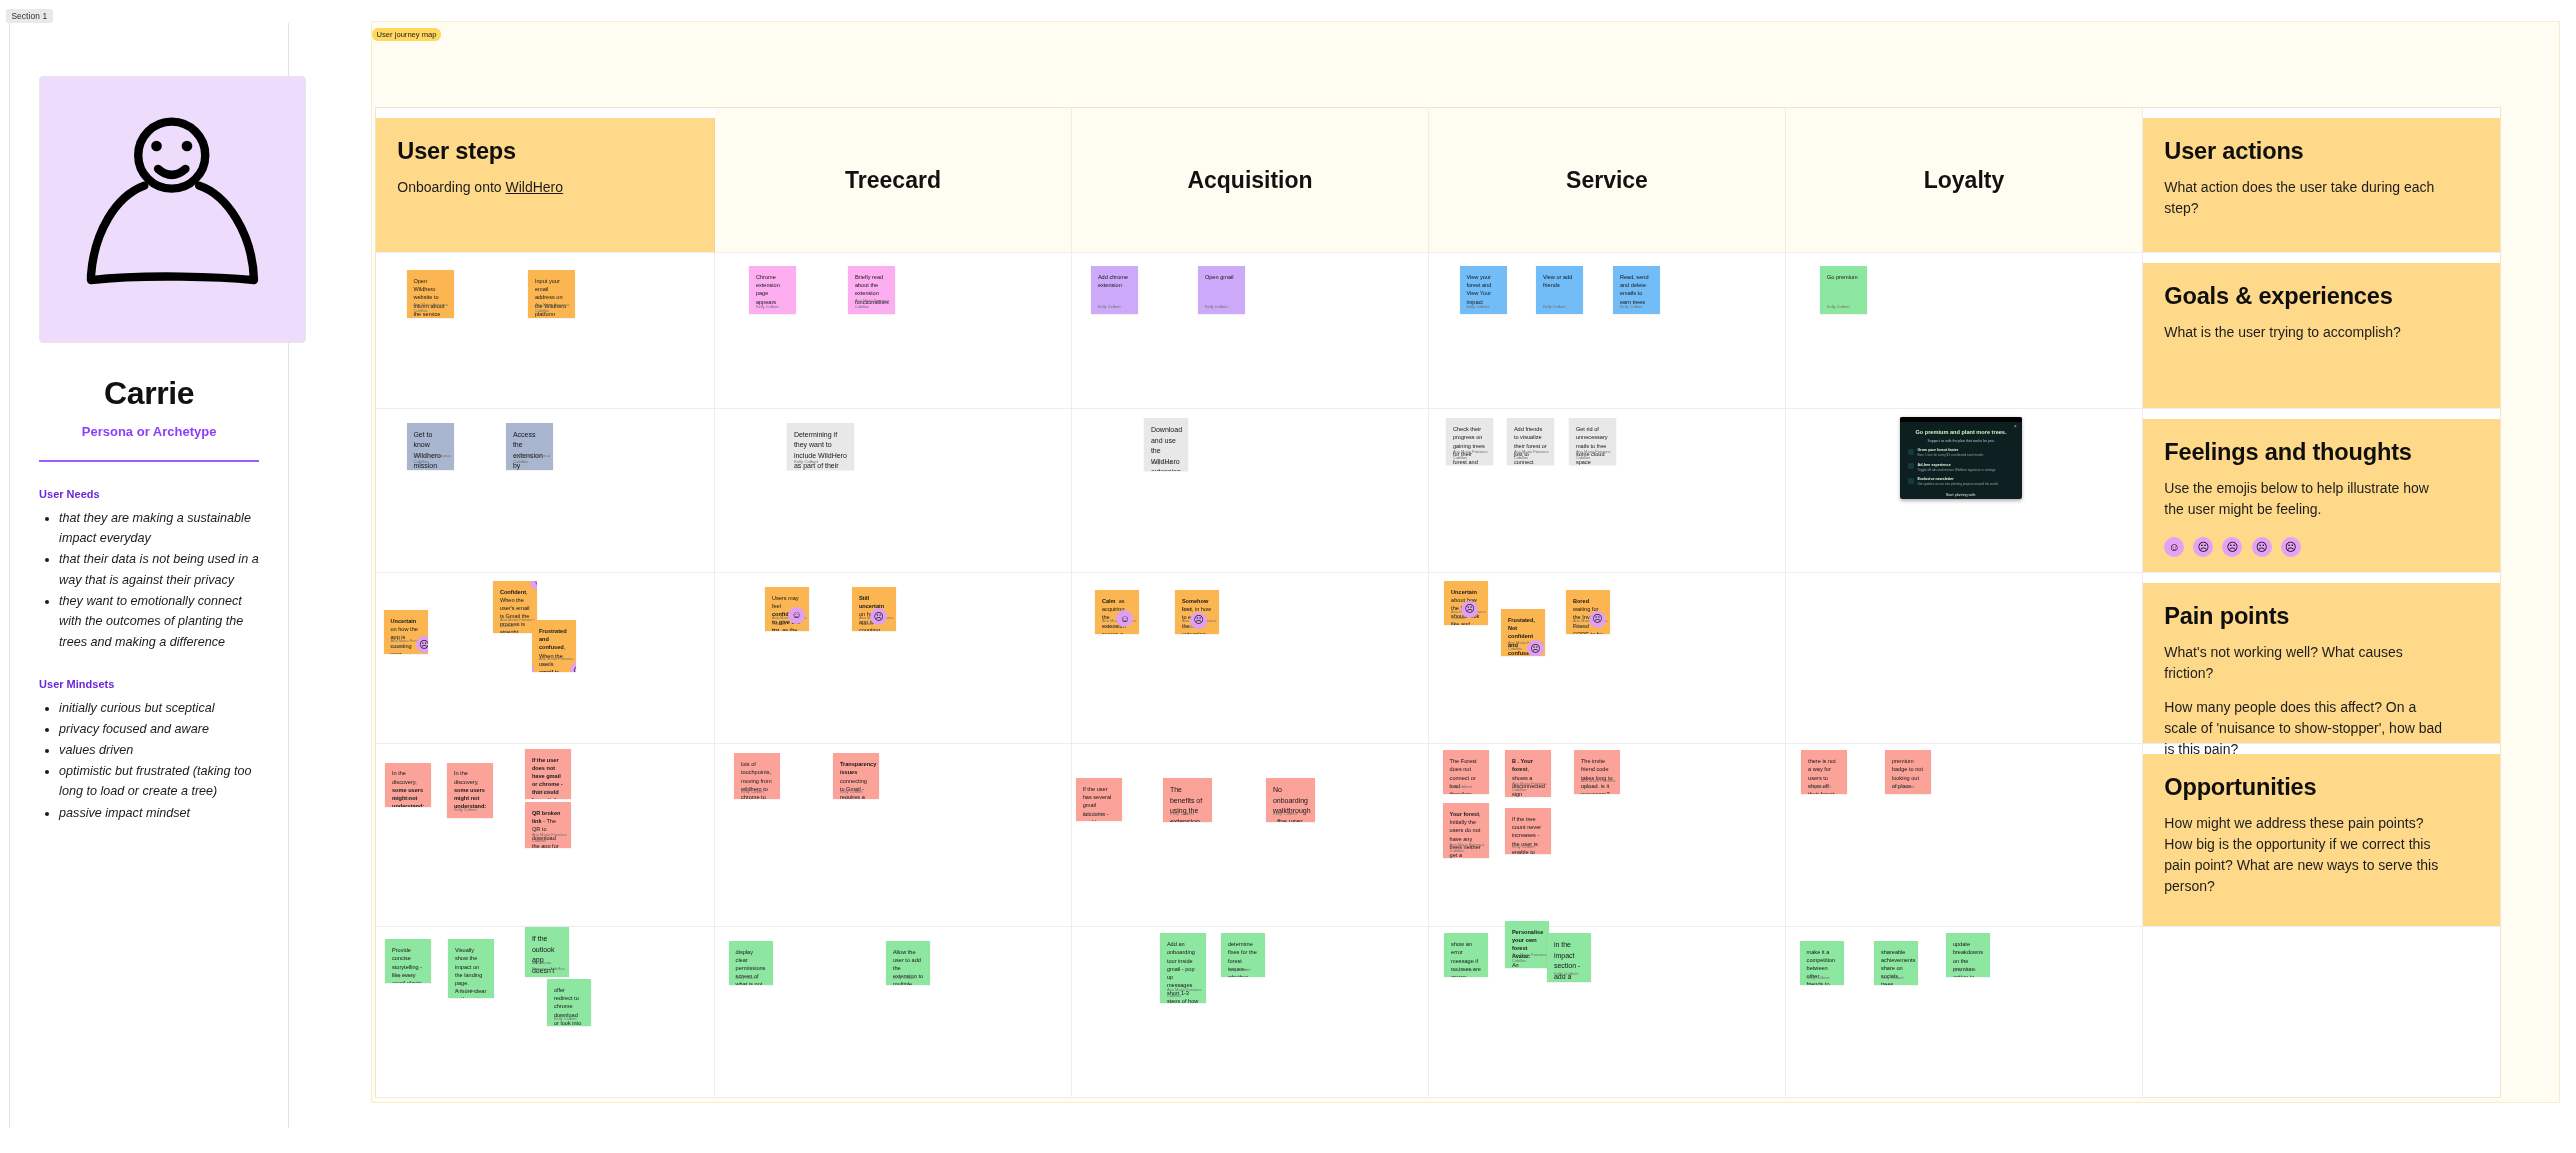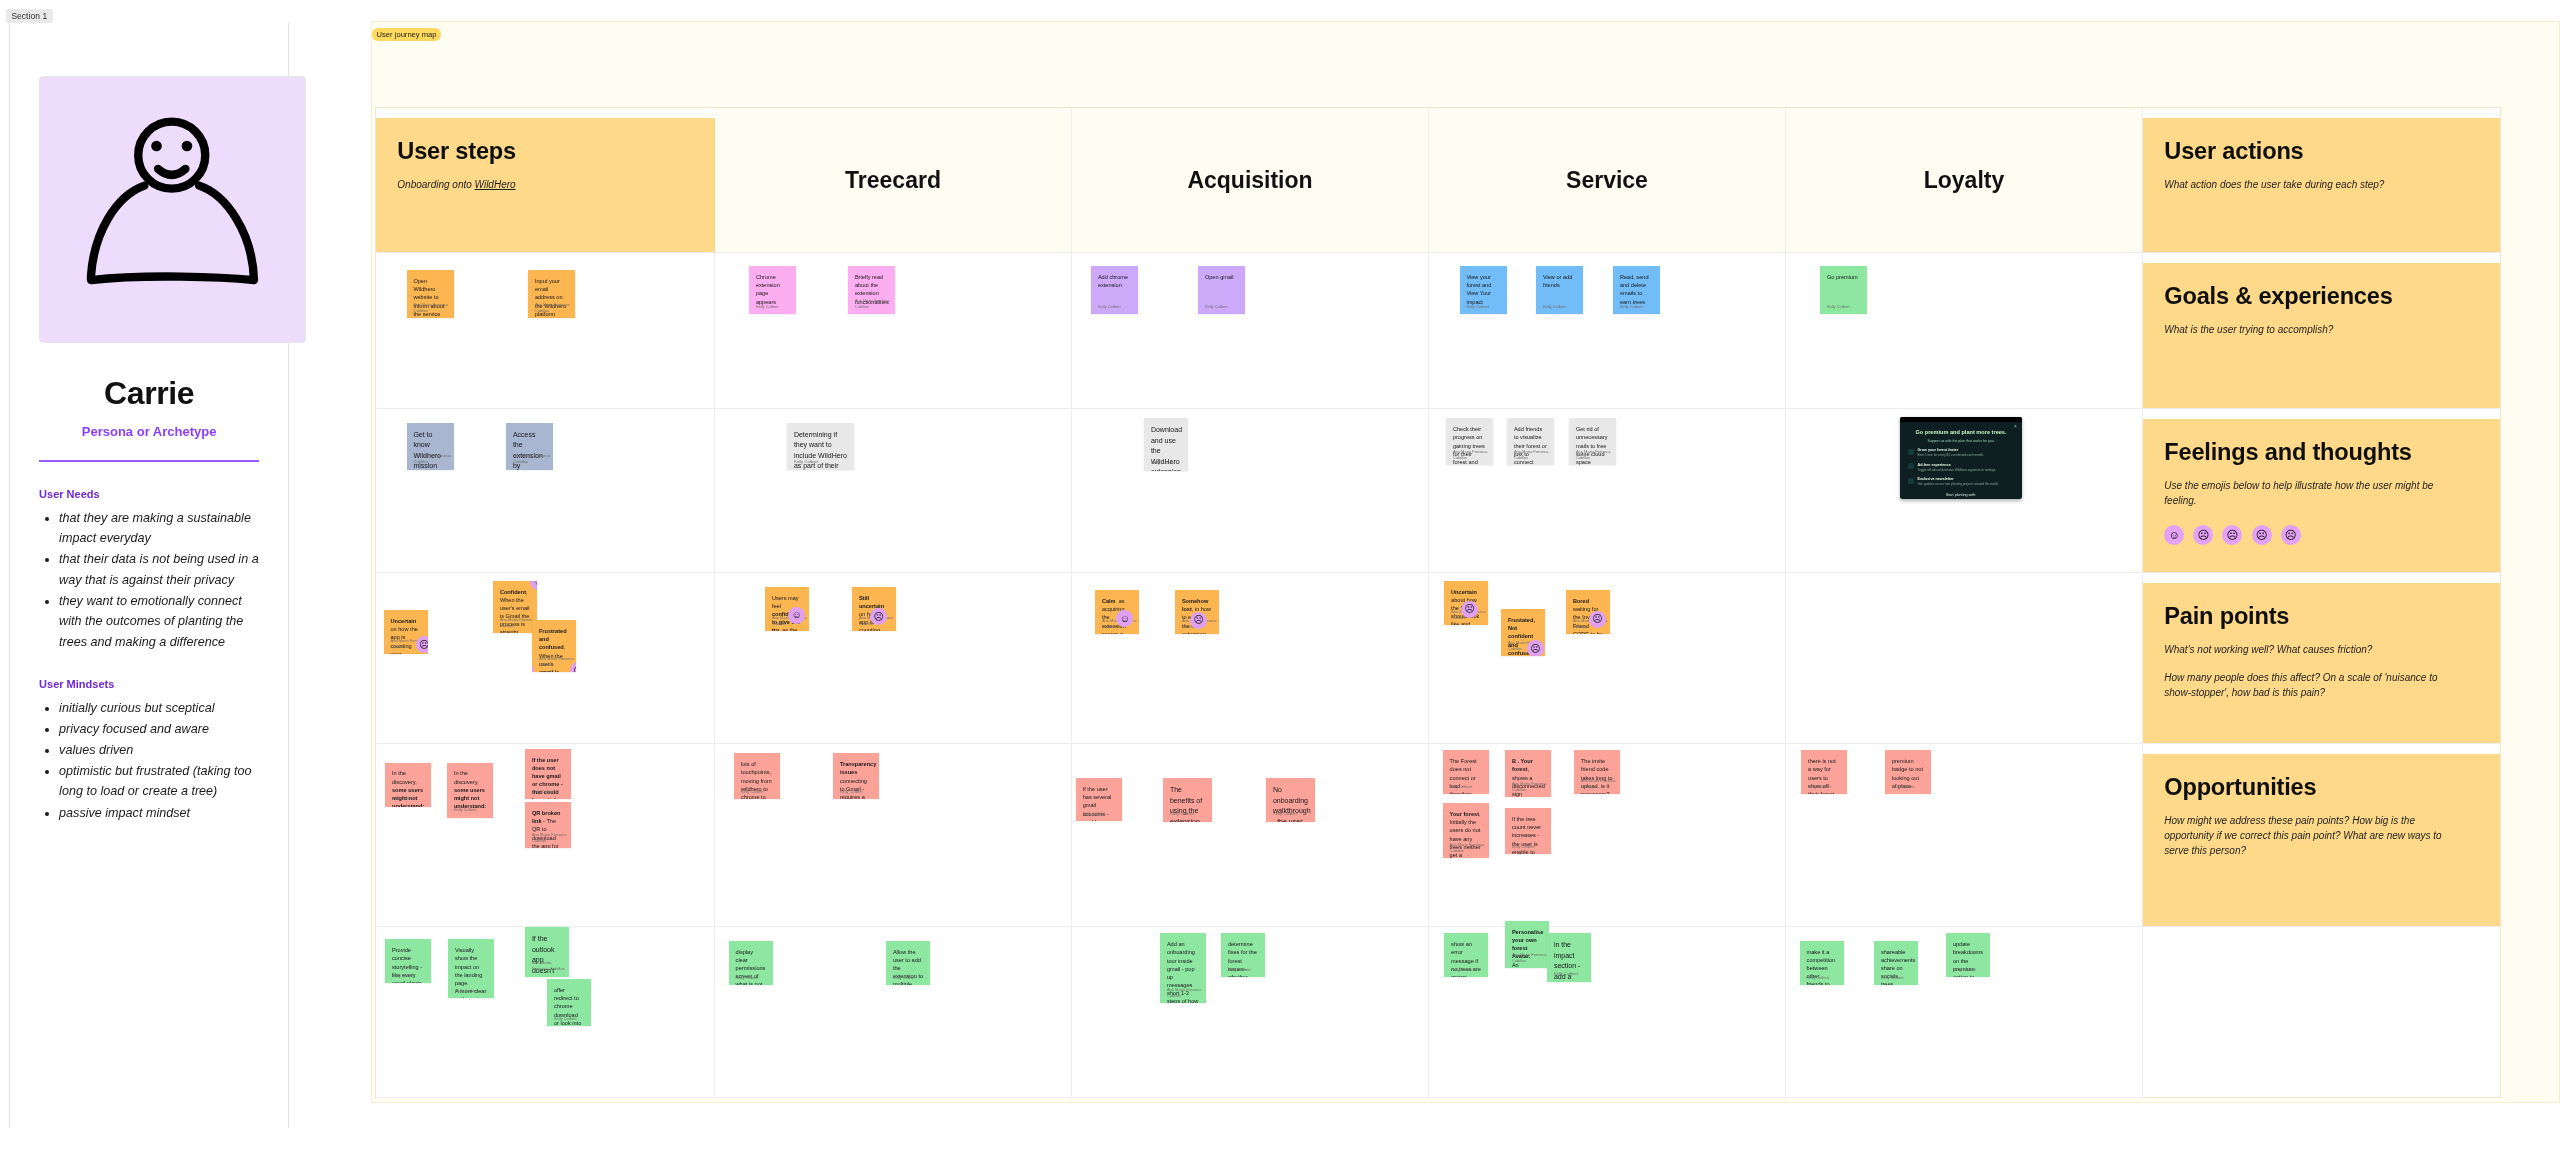--- a/index.html
+++ b/index.html
@@ -76,21 +76,21 @@
   }
   .cell { border-right: 0.8px solid #ededed; border-bottom: 0.8px solid #ededed; position: relative; overflow: visible; }
   .cell:nth-child(6n) { border-right: none; justify-content: flex-end; }
   .rowlabel {
     background: #ffd98a; border-right: 0.8px solid #f0d193;
     padding: 20px 21.3px 0; position: relative; margin-top: 10px;
   }
   .rowlabel.hdr { background:#ffd98a; }
   .row-title { font-size: 23.6px; font-weight: bold; color: #0f0f0f; letter-spacing: -0.2px; }
   .row-sub {
-    margin-top: 12.2px; font-size: 10px; font-style: italic; color: #1d1d1d;
+    margin-top: 12.2px; font-size: 14px; color: #1d1d1d;
     line-height: 1.5; max-width: 282px;
   }
   .row-sub .ul { text-decoration: underline; }
   .hdrcell {
     background: #fffdf2; display:flex; align-items:center; justify-content:center;
   }
   .hdrcell .stage { font-size: 23px; font-weight: bold; color: #111; }
 
   .emoji-row { margin-top: 17px; display: flex; gap: 9.1px; }
   .em {

